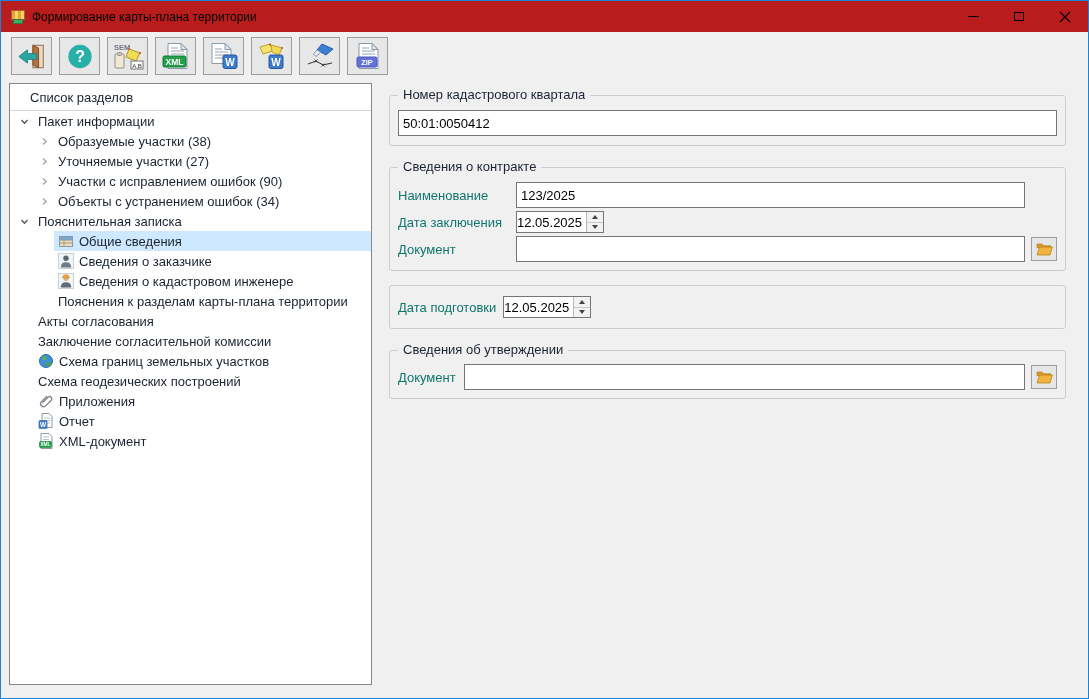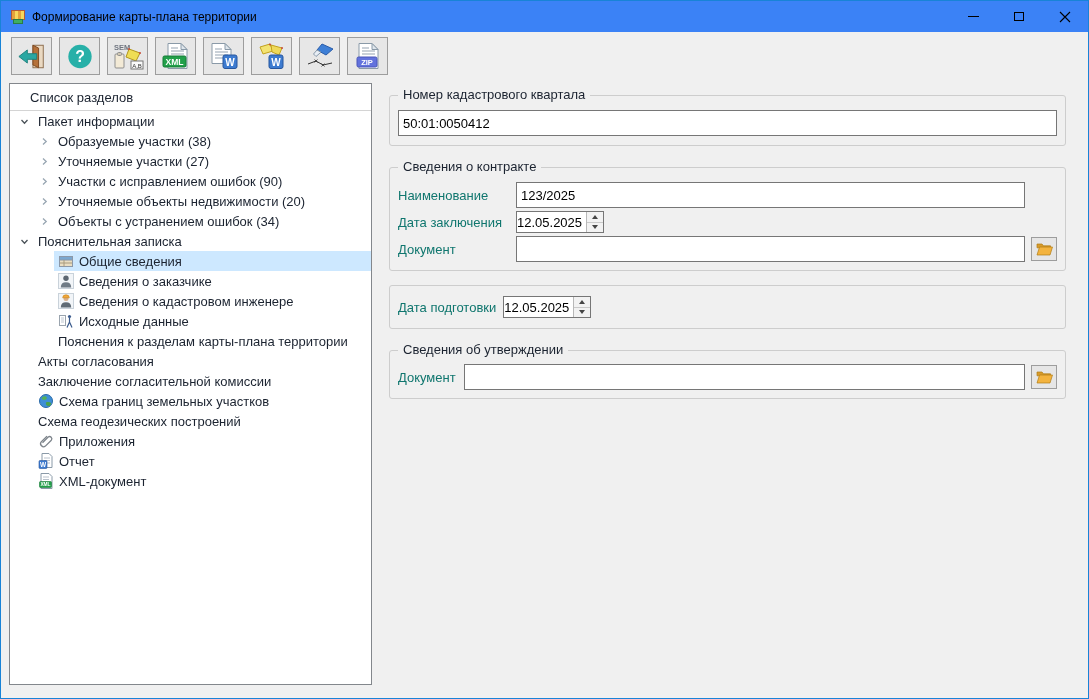--- a/index.html
+++ b/index.html
@@ -5,21 +5,21 @@
   * { box-sizing: border-box; margin: 0; padding: 0; }
   html,body { background:#444; }
   body { font-family: "Liberation Sans", sans-serif; }
 
   .window {
     position: relative; width: 1089px; height: 699px;
     background:#f0f0f0; border:1px solid #1883d7; overflow:hidden;
   }
 
   
-  .titlebar { height:31px; background:#3b82f6; display:flex; align-items:center; }
+  .titlebar { height:31px; background:#b91c1c; display:flex; align-items:center; }
   .app-icon { width:16px; height:16px; margin:0 6px 0 9px; position:relative; flex:0 0 auto; }
   .app-icon .map { position:absolute; left:1px; top:1px; width:14px; height:10px;
     background: repeating-linear-gradient(90deg,#e3a23c 0 3px,#f6d75c 3px 6px);
     border:1px solid #b05a3a; }
   .app-icon .base { position:absolute; left:3px; bottom:1px; width:10px; height:5px;
     background:#3fae62; border:1px solid #2a7d44; }
   .title-text { font-size:12px; color:#000; }
   .win-controls { margin-left:auto; display:flex; height:100%; }
   .wc { width:46px; height:100%; display:flex; align-items:center; justify-content:center; }
   .wc-min i { display:block; width:11px; height:1px; background:#000; }
@@ -223,30 +223,20 @@
             <span class="tlabel">Участки с исправлением ошибок (90)</span>
           </span>
       </div>
       <div class="trow lv1">
         <span class="chev">
             <svg width="9" height="9" viewBox="0 0 9 9">
               <path d="M3,1.5 L6.2,4.5 L3,7.5" fill="none" stroke="#98a6b2" stroke-width="1.3"></path>
             </svg>
           </span>
         <span class="rowmain">
-            <span class="tlabel">Уточняемые объекты недвижимости (20)</span>
-          </span>
-      </div>
-      <div class="trow lv1">
-        <span class="chev">
-            <svg width="9" height="9" viewBox="0 0 9 9">
-              <path d="M3,1.5 L6.2,4.5 L3,7.5" fill="none" stroke="#98a6b2" stroke-width="1.3"></path>
-            </svg>
-          </span>
-        <span class="rowmain">
             <span class="tlabel">Объекты с устранением ошибок (34)</span>
           </span>
       </div>
       <div class="trow lv0">
         <span class="chev">
             <svg width="9" height="9" viewBox="0 0 9 9">
               <path d="M1.5,3 L4.5,6.2 L7.5,3" fill="none" stroke="#4a5258" stroke-width="1.3"></path>
             </svg>
           </span>
         <span class="rowmain">
@@ -284,34 +274,20 @@
         <span class="rowmain">
           <span class="ticon">
             <svg width="16" height="16" viewBox="0 0 16 16">
               <rect x="0.5" y="0.5" width="15" height="15" fill="#f2f5f8" stroke="#c9d2da"></rect>
               <circle cx="8" cy="5.6" r="2.5" fill="#d8b08c"></circle>
               <path d="M4.7,4.8 a3.3,3 0 0 1 6.6,0 z" fill="#f2a93b" stroke="#c77f16" stroke-width="0.6"></path>
               <path d="M2.8,14.5 q0,-5.3 5.2,-5.3 q5.2,0 5.2,5.3 z" fill="#5f6a74"></path>
             </svg>
           </span>
           <span class="tlabel">Сведения о кадастровом инженере</span>
-        </span>
-      </div>
-      <div class="trow lv1">
-        <span class="chev"></span>
-        <span class="rowmain">
-          <span class="ticon">
-            <svg width="16" height="16" viewBox="0 0 16 16">
-              <rect x="1.5" y="2.5" width="6" height="10" fill="#fff" stroke="#9aa4ae"></rect>
-              <path d="M3,5 h3 M3,7 h3 M3,9 h3" stroke="#b9c2cc" stroke-width="0.9"></path>
-              <circle cx="11.5" cy="3.5" r="1.6" fill="#3a5a8c"></circle>
-              <path d="M11.5,5 v4 M11.5,9 L9,14.5 M11.5,9 L14,14.5" stroke="#3a5a8c" stroke-width="1.2" fill="none"></path>
-            </svg>
-          </span>
-          <span class="tlabel">Исходные данные</span>
         </span>
       </div>
       <div class="trow lv1">
         <span class="chev"></span>
         <span class="rowmain">
             <span class="tlabel">Пояснения к разделам карты-плана территории</span>
           </span>
       </div>
       <div class="trow lv0">
         <span class="chev"></span>

